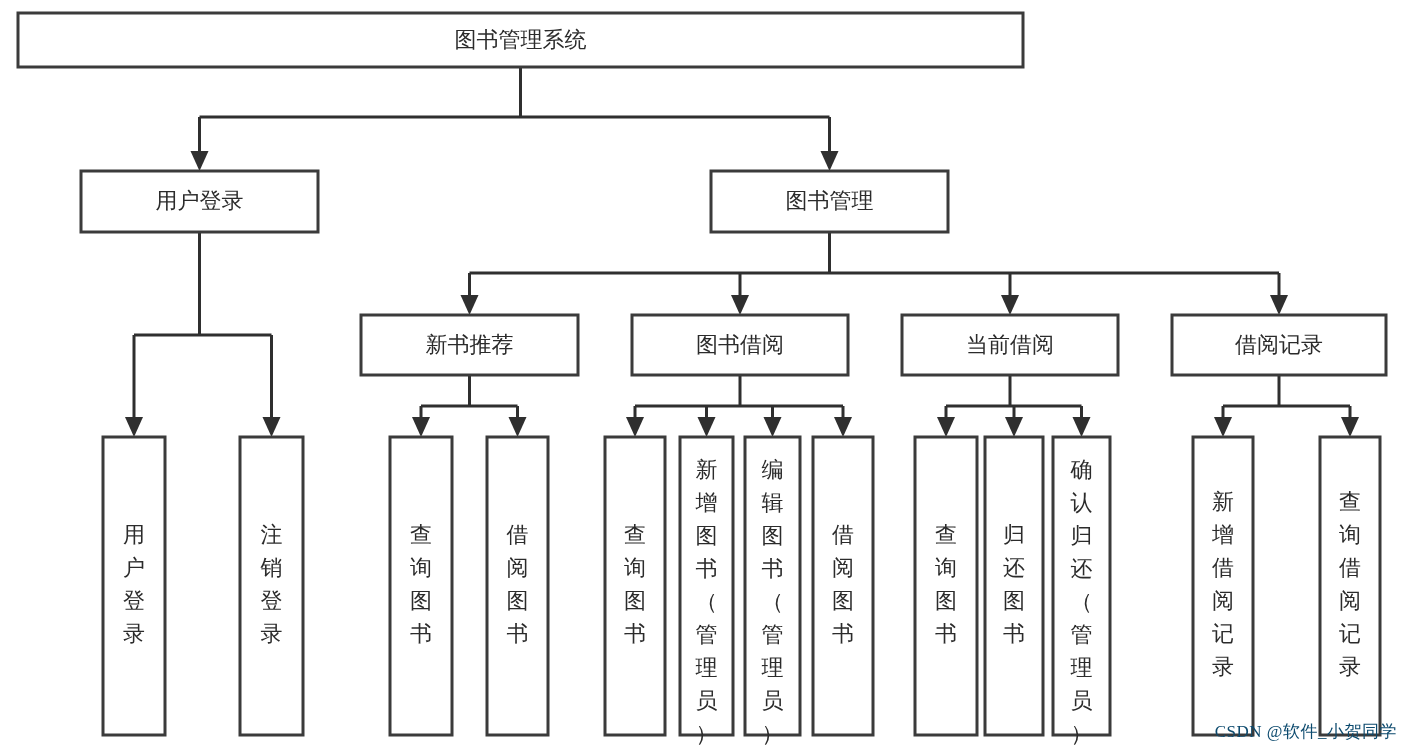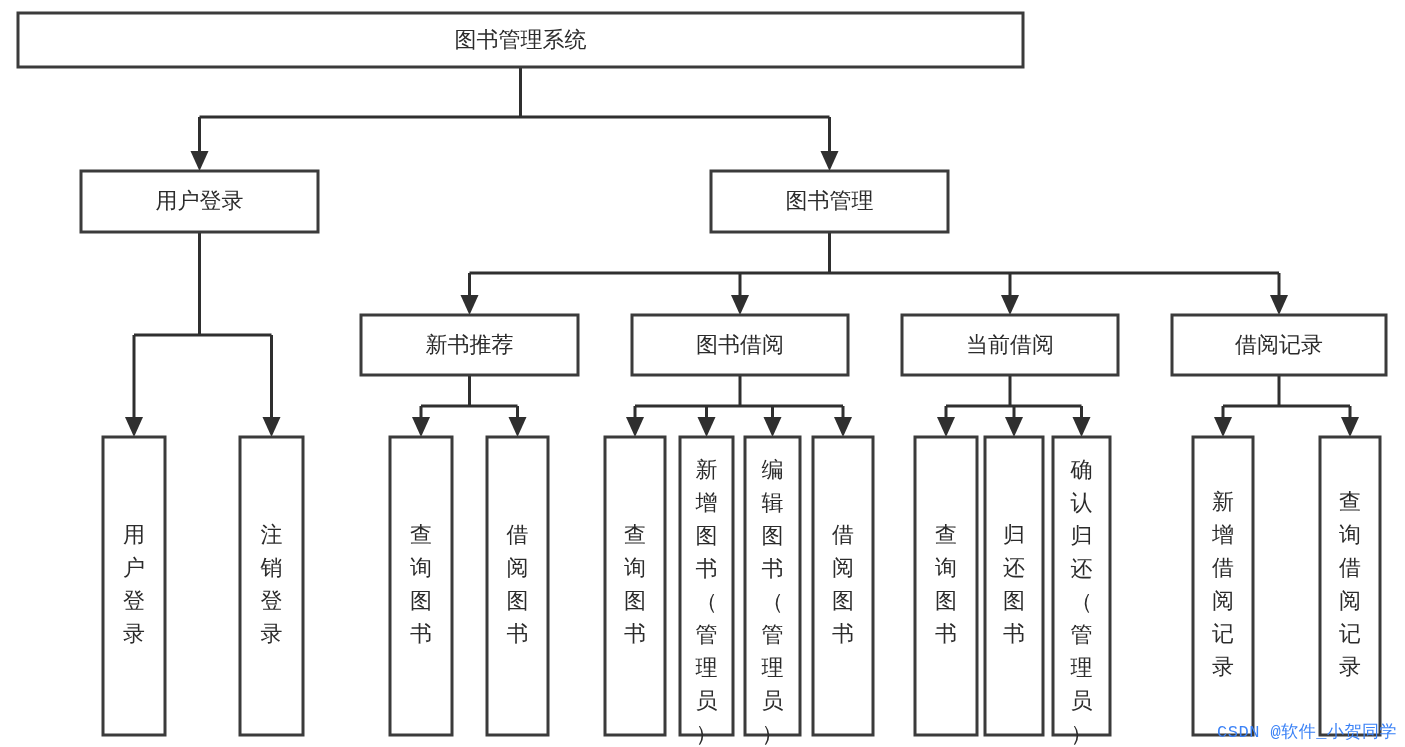--- a/index.html
+++ b/index.html
@@ -49,23 +49,23 @@
   .node-label-vertical {
     fill: #2b2b2b;
     font-family: "Liberation Sans", "DejaVu Sans", sans-serif;
     font-size: 22px;
     text-anchor: middle;
   }
   .watermark {
     position: absolute;
     right: 8px;
     bottom: 4px;
-    font-family: Liberation Mono, monospace;
+    font-family: Liberation Serif, serif;
     font-size: 17px;
-    color: #3b82f6;
+    color: #0c4a6e;
     letter-spacing: 0.5px;
     white-space: nowrap;
     user-select: none;
   }
 </style>
 </head>
 <body>
 
 <div id="stage">
   <svg id="diagram" viewBox="0 0 1405 747">

